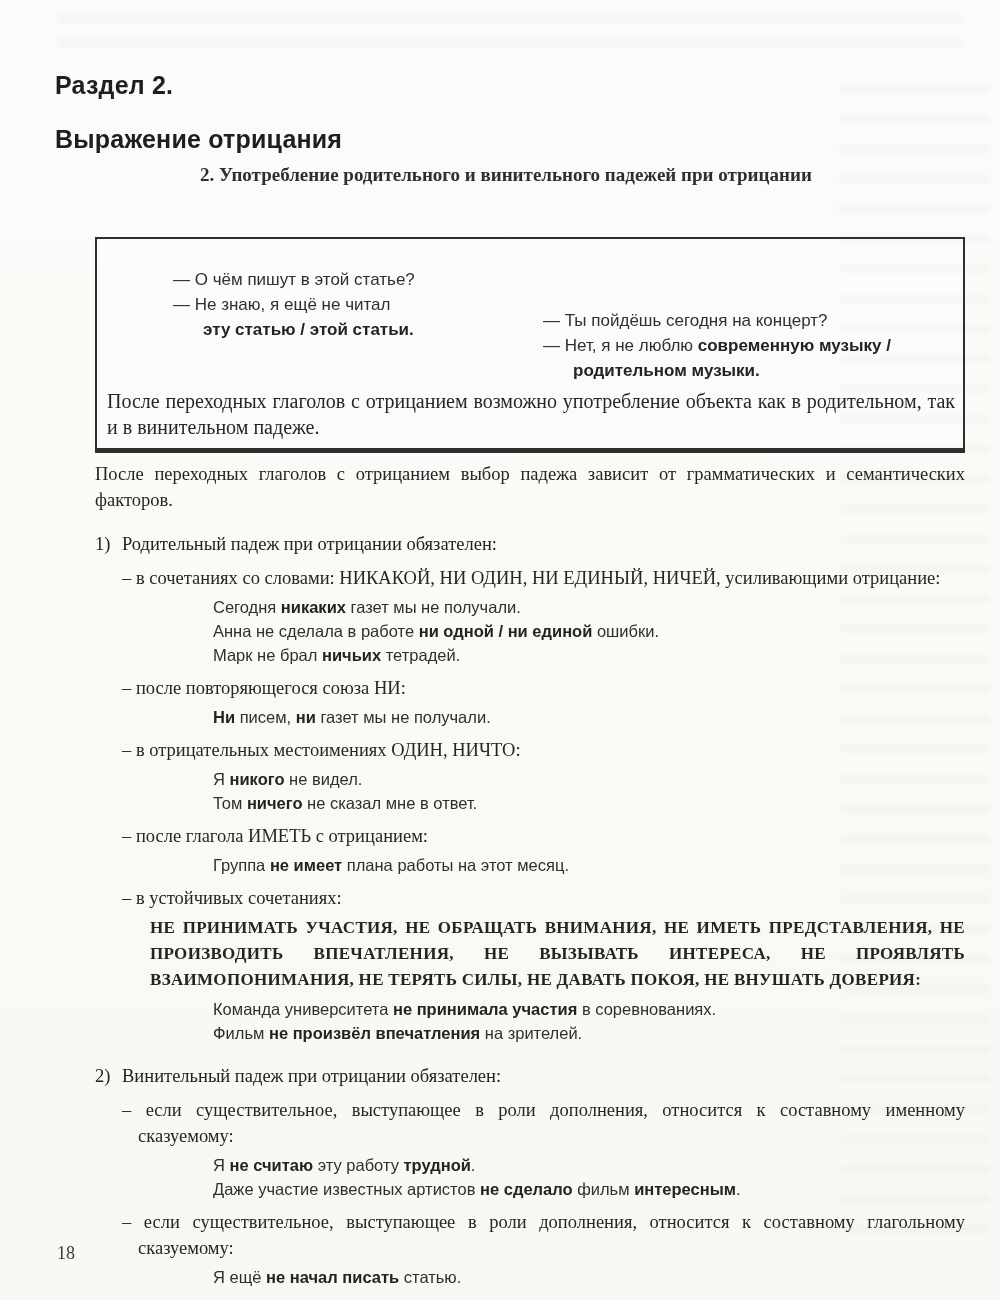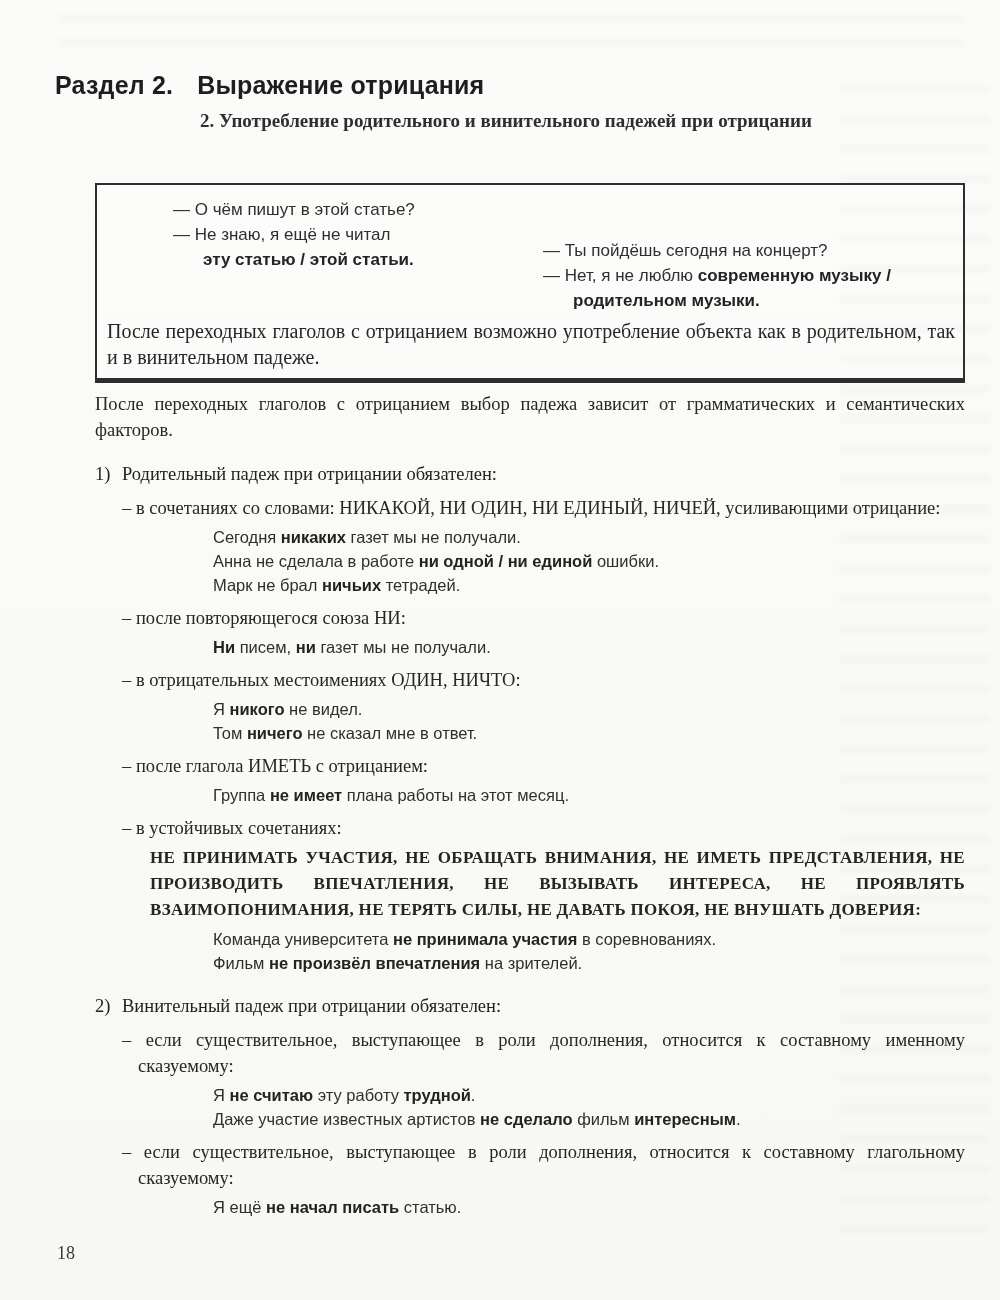--- a/index.html
+++ b/index.html
@@ -42,41 +42,42 @@
   header h1 {
     margin: 0;
     font-family: "Liberation Sans", sans-serif;
     font-weight: 700;
     font-size: 25px;
     line-height: 30px;
     letter-spacing: 0.2px;
     color: #1e1e1e;
     display: flex;
     gap: 24px;
+    flex-direction: column;
   }
   header h2 {
     margin: 9px 0 0 145px;
     font-family: Liberation Serif, serif;
     font-weight: 700;
     font-size: 19px;
     line-height: 24px;
     color: #2e2e2e;
   }
 
   .rule-box {
     margin: 50px 0 0 40px;
     width: 870px;
     box-sizing: border-box;
     border: 2px solid #2e2e2e;
     border-bottom-width: 5px;
     background: rgba(255,255,255,0.25);
   }
   .dialogues {
     display: flex;
-    padding: 12px 8px 0 8px;
+    padding: 28px 8px 0 8px;
     font-family: "Liberation Sans", sans-serif;
     font-size: 17px;
     line-height: 25px;
     color: #2f2f2f;
     justify-content: space-between;
   }
   .dialog-col:first-child { margin-left: 68px; width: 352px; flex: 0 0 auto; }
   .dialog-col:last-child  { flex: 1; margin-left: 18px; margin-top: 41px; }
   .dialog-line.cont { padding-left: 30px; }
   .rule-box-note {

